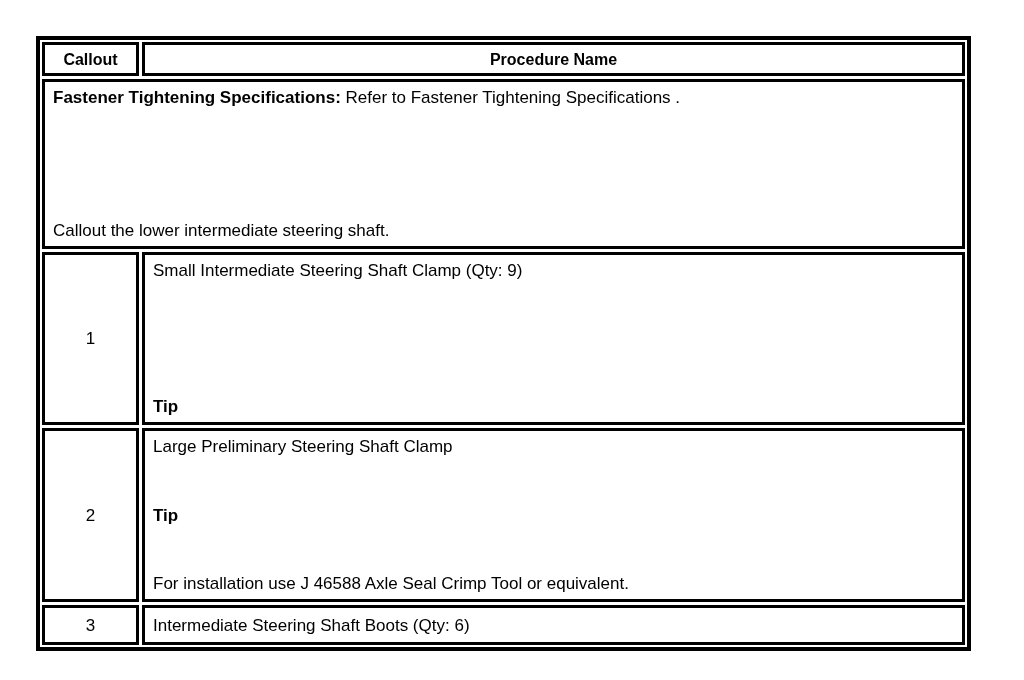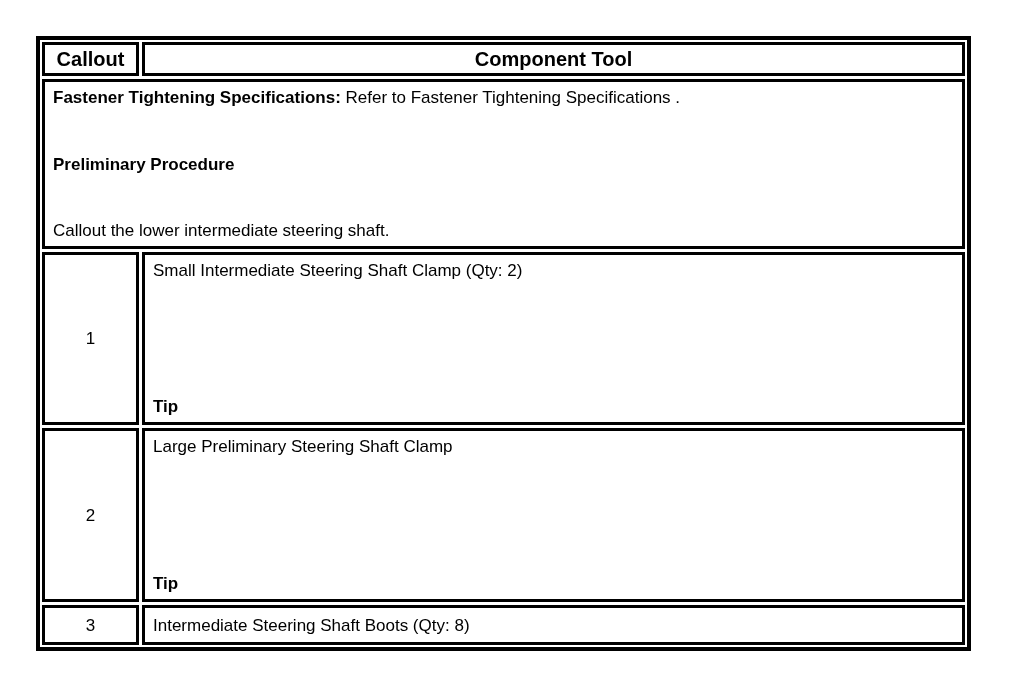--- a/index.html
+++ b/index.html
@@ -38,21 +38,21 @@
     background: #ffffff;
     box-sizing: border-box;
     overflow: hidden;
   }
   .span2 { grid-column: 1 / 3; gap: 27px; }
   .hdr {
     display: flex;
     align-items: center;
     justify-content: center;
     font-weight: bold;
-    font-size: 20px;
+    font-size: 16px;
   }
   .callout-cell {
     display: flex;
     align-items: center;
     justify-content: center;
   }
   .multi {
     display: flex;
     flex-direction: column;
     justify-content: space-between;
@@ -69,46 +69,46 @@
 </head>
 <body>
 
 <div class="page">
   <div class="spec-table">
 
     <div class="cell hdr">
       <span>Callout</span>
     </div>
     <div class="cell hdr">
-      <span>Component Tool</span>
+      <span>Procedure Name</span>
     </div>
 
     <div class="cell span2 multi">
       <div class="line"><span class="b">Fastener Tightening Specifications:</span><span> Refer to Fastener Tightening Specifications .</span></div>
-      <div class="line b">Preliminary Procedure</div>
       <div class="line">Callout the lower intermediate steering shaft.</div>
     </div>
 
     <div class="cell callout-cell">
       <span>1</span>
     </div>
     <div class="cell multi">
-      <div class="line">Small Intermediate Steering Shaft Clamp (Qty: 2)</div>
+      <div class="line">Small Intermediate Steering Shaft Clamp (Qty: 9)</div>
       <div class="line b">Tip</div>
     </div>
 
     <div class="cell callout-cell">
       <span>2</span>
     </div>
     <div class="cell multi">
       <div class="line">Large Preliminary Steering Shaft Clamp</div>
       <div class="line b">Tip</div>
+      <div class="line">For installation use J 46588 Axle Seal Crimp Tool or equivalent.</div>
     </div>
 
     <div class="cell callout-cell">
       <span>3</span>
     </div>
     <div class="cell single">
-      <div class="line">Intermediate Steering Shaft Boots (Qty: 8)</div>
+      <div class="line">Intermediate Steering Shaft Boots (Qty: 6)</div>
     </div>
 
   </div>
 </div>
 
 </body></html>

